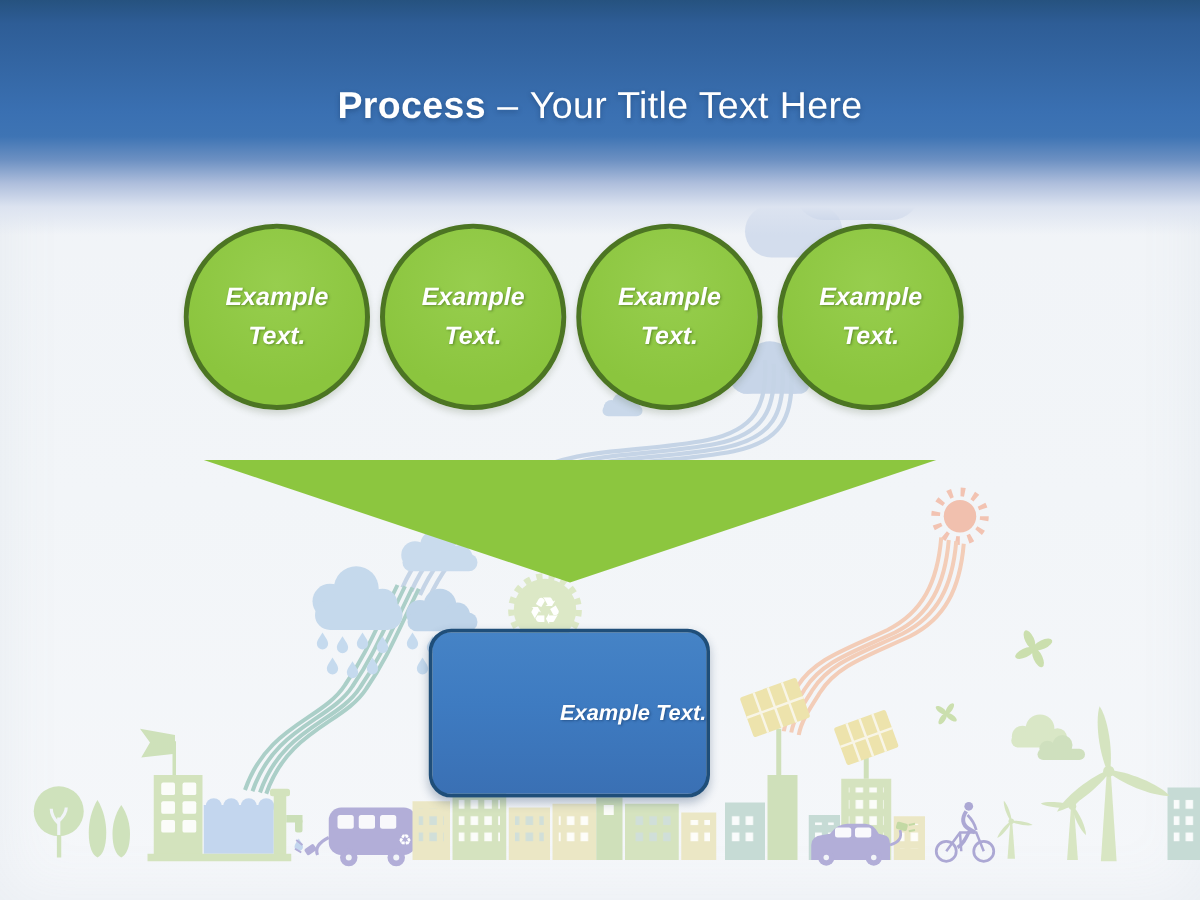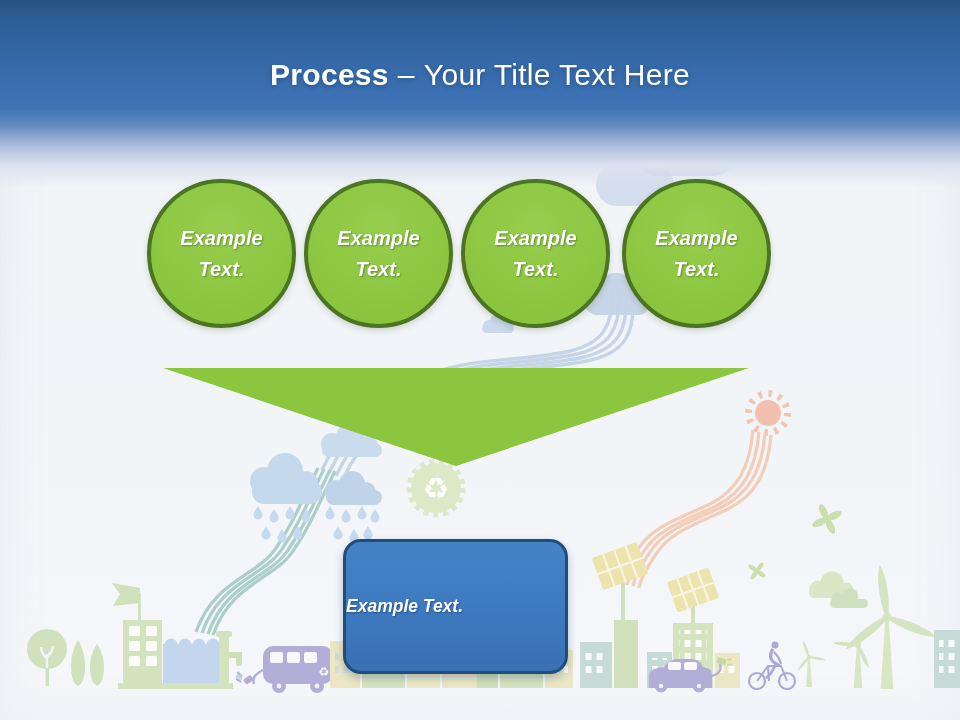--- a/index.html
+++ b/index.html
@@ -11,21 +11,21 @@
   }
   
   .header{
     position:absolute;left:0;top:0;width:960px;height:188px;z-index:3;
     background:linear-gradient(180deg,
       #26527F 0%,#2E5D96 10%,#3A70B2 48%,#3E74B4 58%,
       #6C90C2 68%,#AEBEDC 78%,#DCE3F0 88%,rgba(240,243,247,0) 100%);
     pointer-events:none;
   }
   .title{
-    margin:4px;padding-top:54px;text-align:center;color:#fff;
+    margin:14px;padding-top:54px;text-align:center;color:#fff;
     font-size:30px;font-weight:400;letter-spacing:.3px;
     text-shadow:0 2px 4px rgba(15,40,75,.35);
   }
   .title .t-bold{font-weight:700;}
   .title .t-sep{margin:0 9px;}
   
   .bg{position:absolute;left:0;top:0;z-index:1;}
   
   .arrow-svg{position:absolute;left:160px;top:364px;z-index:4;}
   .circle{
@@ -36,23 +36,22 @@
     box-shadow:0 3px 6px rgba(60,80,40,.20);
   }
   .c1{left:147px}.c2{left:304px}.c3{left:461px}.c4{left:622px}
   .ctext{color:#fff;font-size:20px;font-weight:700;font-style:italic;
     line-height:1.55;text-shadow:1px 1px 2px rgba(40,70,10,.45);}
   .ctext span{display:block;}
   .result-box{
     position:absolute;left:343px;top:503px;width:225px;height:135px;z-index:5;
     background:linear-gradient(180deg,#4583C6 0%,#3E7BC1 45%,#3A70B4 100%);
     border:3px solid #1F4E79;border-radius:18px;box-sizing:border-box;
-    display:flex;align-items:center;justify-content:flex-start;
+    display:flex;align-items:center;justify-content:flex-end;
     box-shadow:0 4px 8px rgba(30,60,100,.30);
-    margin-top:36px;
   }
   .result-box span{color:#fff;font-size:17.5px;font-weight:700;font-style:italic;
     text-shadow:1px 1px 2px rgba(10,40,80,.45);}
 </style>
 </head>
 <body>
 
 <div class="slide">
 
   <svg class="bg" width="960" height="720" viewBox="0 0 960 720">

